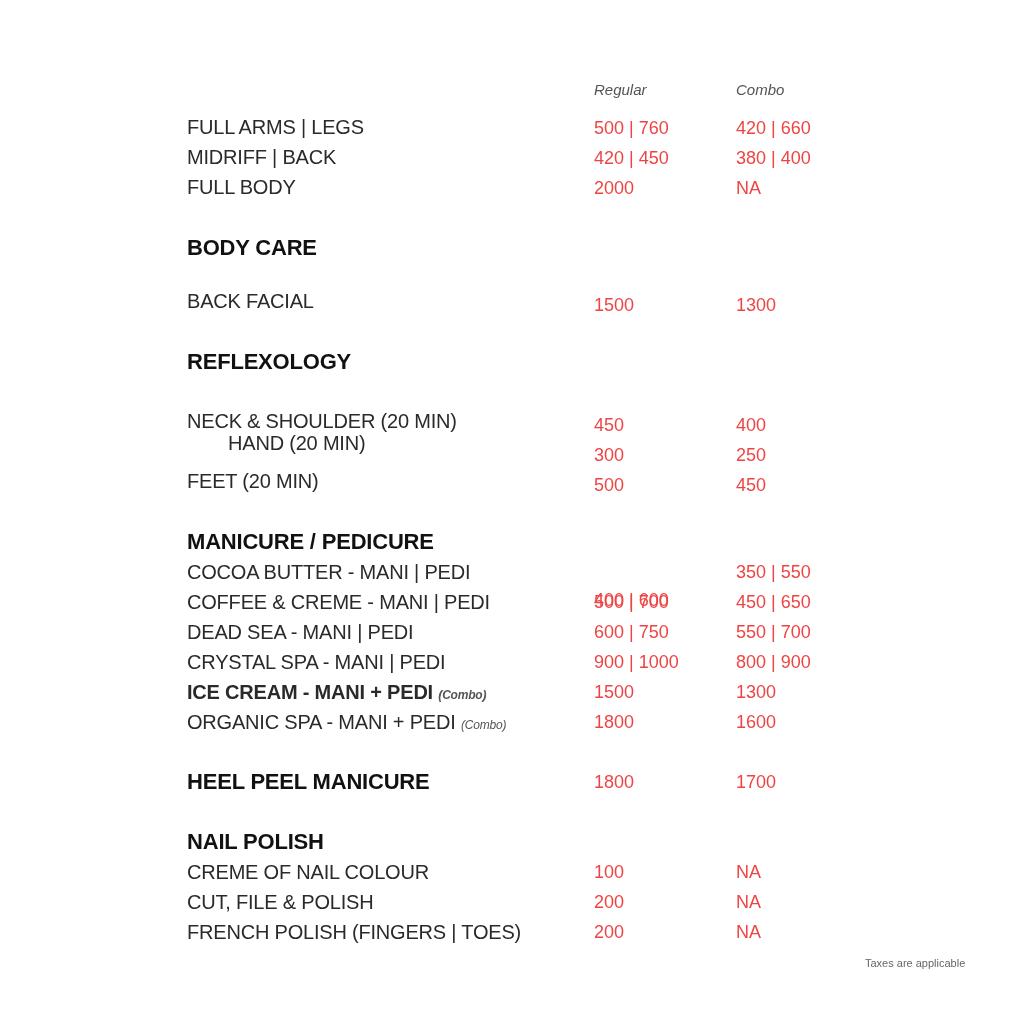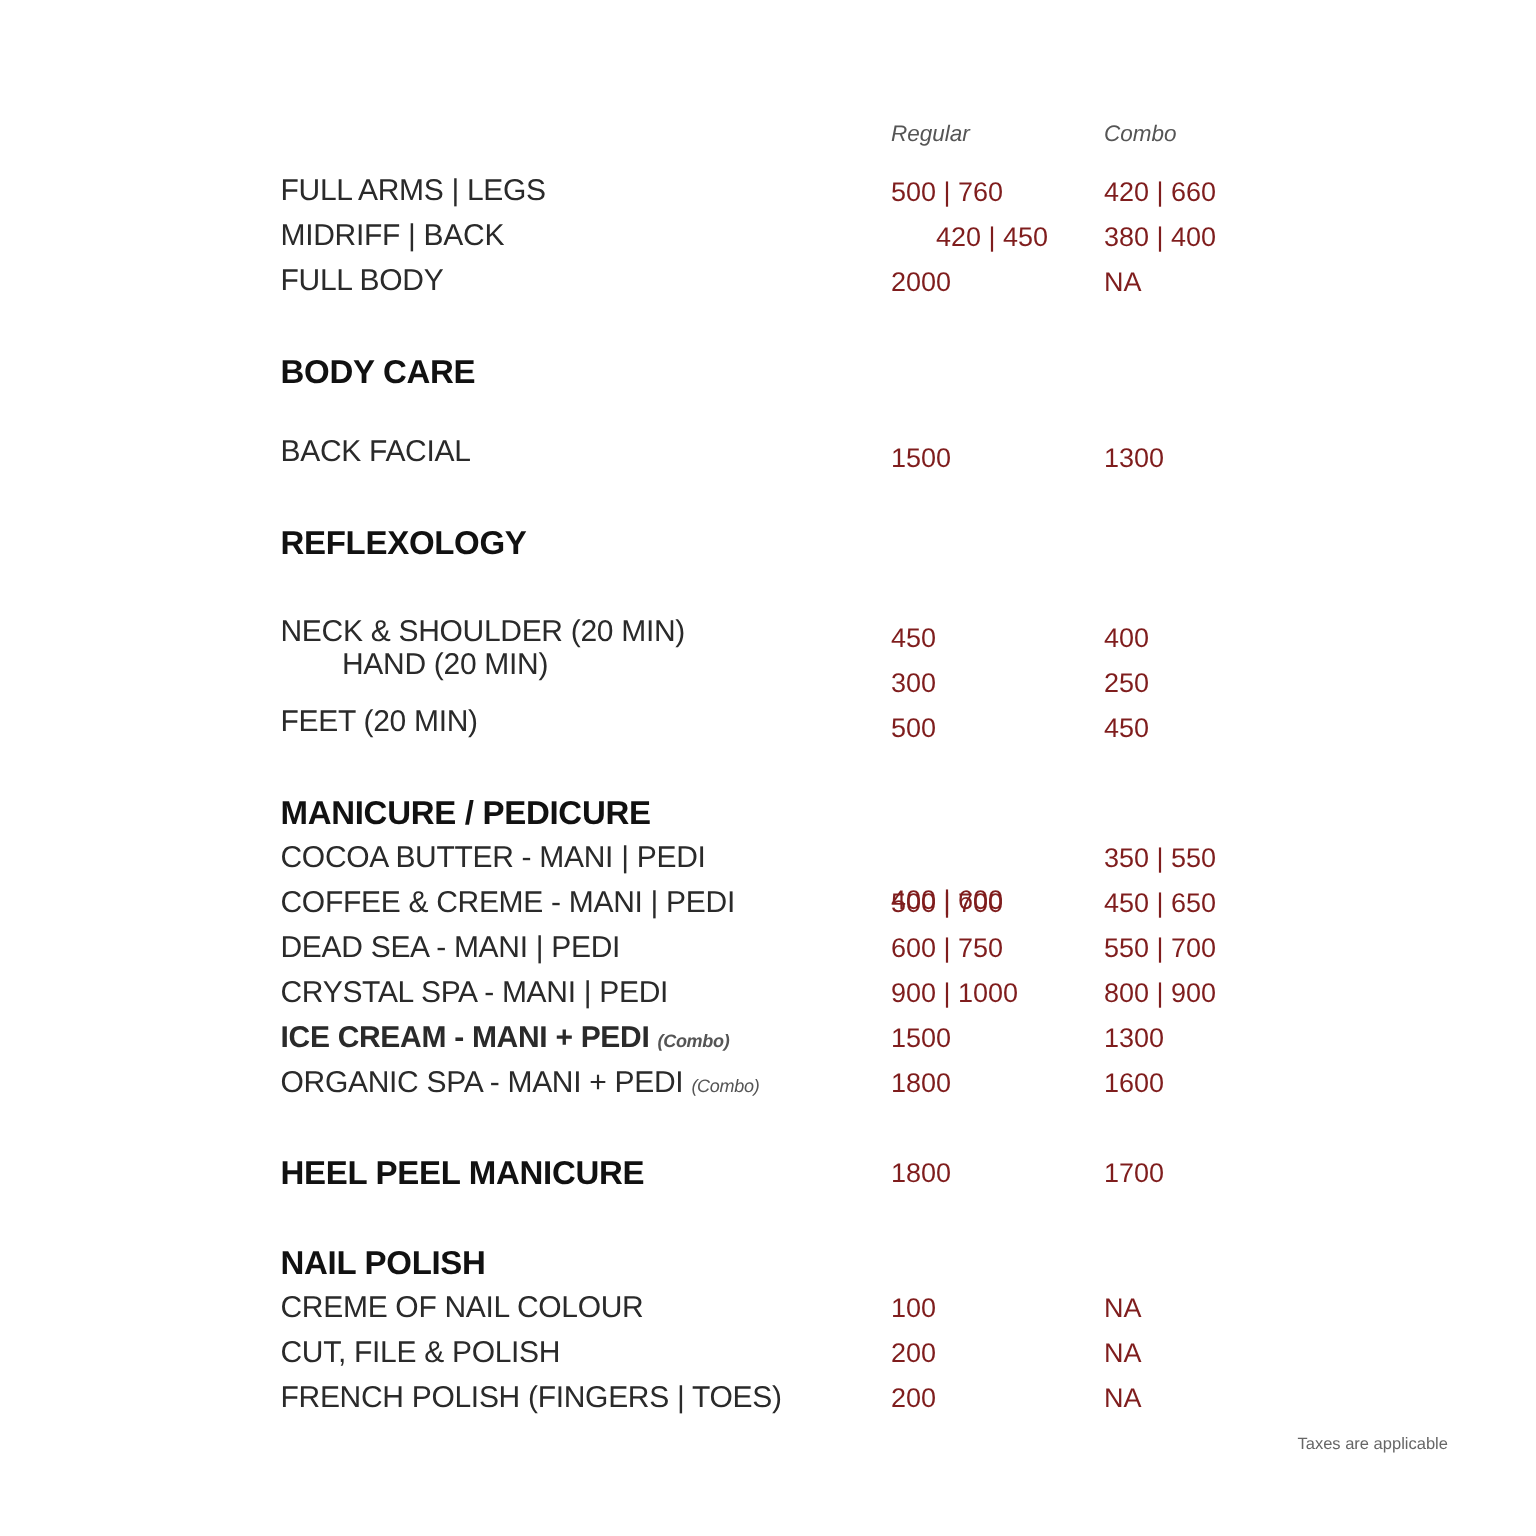--- a/index.html
+++ b/index.html
@@ -1,37 +1,37 @@
 <!DOCTYPE html>
 <html><head>
 <meta charset="utf-8">
 <style>
   html, body { margin: 0; padding: 0; background: #ffffff; }
   body { width: 1024px; height: 1024px; position: relative; overflow: hidden;
          font-family: "Liberation Sans", sans-serif; color: #1a1a1a; }
   .abs { position: absolute; white-space: nowrap; }
   .hdr { font-style: italic; font-size: 15px; color: #555; }
   .item { font-size: 20px; color: #2a2a2a; letter-spacing: -0.2px; }
-  .price { font-size: 18px; color: #7f1d1d; text-align: center; }
+  .price { font-size: 18px; color: #ef4444; text-align: center; }
   .section { font-size: 22px; font-weight: bold; color: #111; letter-spacing: -0.2px; }
   .note { font-style: italic; font-size: 12px; color: #555; }
   .footer { font-size: 11px; color: #666; }
 </style>
 </head>
 <body>
 
 <div class="abs hdr" style="left:594px;top:81px;">Regular</div>
 <div class="abs hdr" style="left:736px;top:81px;">Combo</div>
 
 <div class="abs item" style="left:187px;top:116px;">FULL ARMS | LEGS</div>
 <div class="abs price" style="left:594px;top:118px;">500 | 760</div>
 <div class="abs price" style="left:736px;top:118px;">420 | 660</div>
 
 <div class="abs item" style="left:187px;top:146px;">MIDRIFF | BACK</div>
-<div class="abs price" style="left:594px;top:148px;margin-left:30px;">420 | 450</div>
+<div class="abs price" style="left:594px;top:148px;">420 | 450</div>
 <div class="abs price" style="left:736px;top:148px;">380 | 400</div>
 
 <div class="abs item" style="left:187px;top:176px;">FULL BODY</div>
 <div class="abs price" style="left:594px;top:178px;">2000</div>
 <div class="abs price" style="left:736px;top:178px;">NA</div>
 
 <div class="abs section" style="left:187px;top:235px;">BODY CARE</div>
 <div class="abs item" style="left:187px;top:290px;">BACK FACIAL</div>
 <div class="abs price" style="left:594px;top:295px;">1500</div>
 <div class="abs price" style="left:736px;top:295px;">1300</div>

